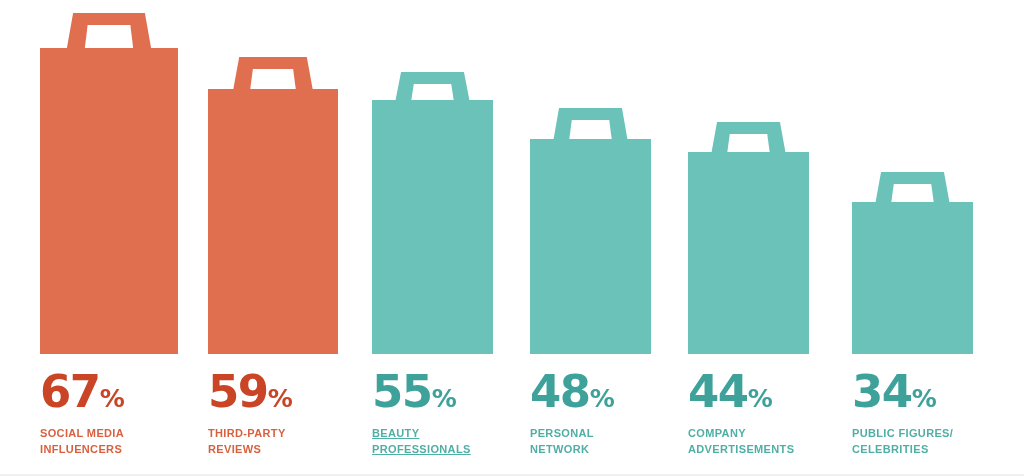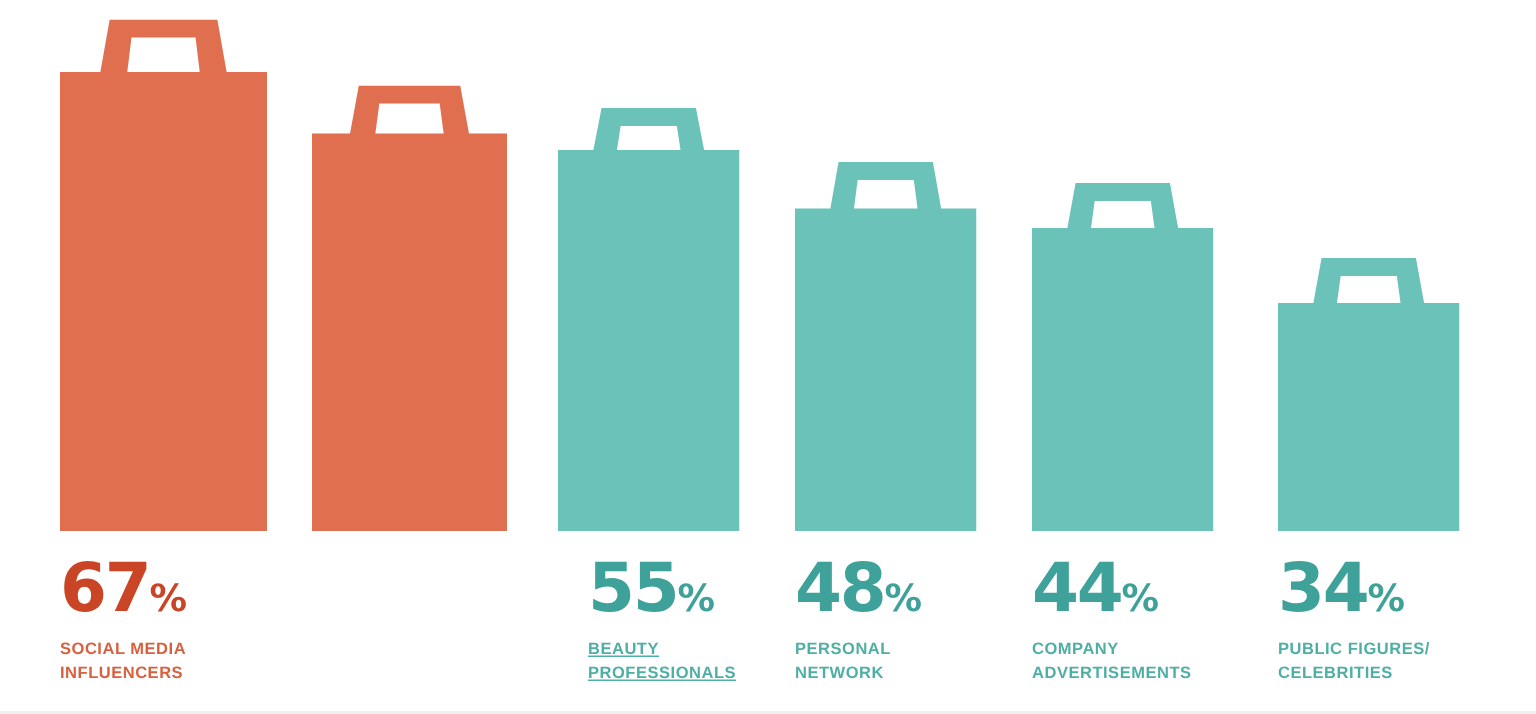--- a/index.html
+++ b/index.html
@@ -93,22 +93,25 @@
           <polygon points="39.33,30.00 41.78,12.00 79.22,12.00 81.68,30.00" fill="#FFFFFF"></polygon>
         </svg></div>
     </div>
   <div id="stats-layer">
       <div class="stat-block" style="left: 40px; top: 370px; width: 178px;">
         <div><span class="stat-number" style="color: rgb(201, 69, 38);">67</span><span class="stat-pct" style="color: rgb(201, 69, 38);">%</span></div>
         <div class="stat-label" style="color: rgb(217, 96, 62);">SOCIAL MEDIA
 INFLUENCERS</div>
       </div>
       <div class="stat-block" style="left: 208px; top: 370px; width: 170px;">
+        <div><span class="stat-number" style="color: rgb(201, 69, 38);">59</span><span class="stat-pct" style="color: rgb(201, 69, 38);">%</span></div>
+        <div class="stat-label" style="color: rgb(217, 96, 62);">THIRD-PARTY
+REVIEWS</div>
       </div>
-      <div class="stat-block" style="left: 392px; top: 370px; width: 161px;">
+      <div class="stat-block" style="left: 372px; top: 370px; width: 161px;">
         <div><span class="stat-number" style="color: rgb(63, 162, 154);">55</span><span class="stat-pct" style="color: rgb(63, 162, 154);">%</span></div>
         <div class="stat-label" style="color: rgb(79, 175, 165); text-decoration: underline;">BEAUTY
 PROFESSIONALS</div>
       </div>
       <div class="stat-block" style="left: 530px; top: 370px; width: 161px;">
         <div><span class="stat-number" style="color: rgb(63, 162, 154);">48</span><span class="stat-pct" style="color: rgb(63, 162, 154);">%</span></div>
         <div class="stat-label" style="color: rgb(79, 175, 165);">PERSONAL
 NETWORK</div>
       </div>
       <div class="stat-block" style="left: 688px; top: 370px; width: 161px;">

